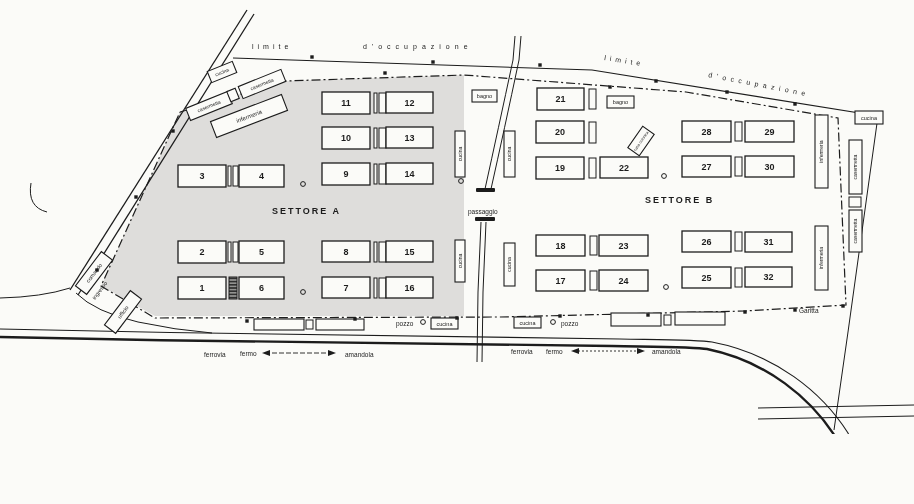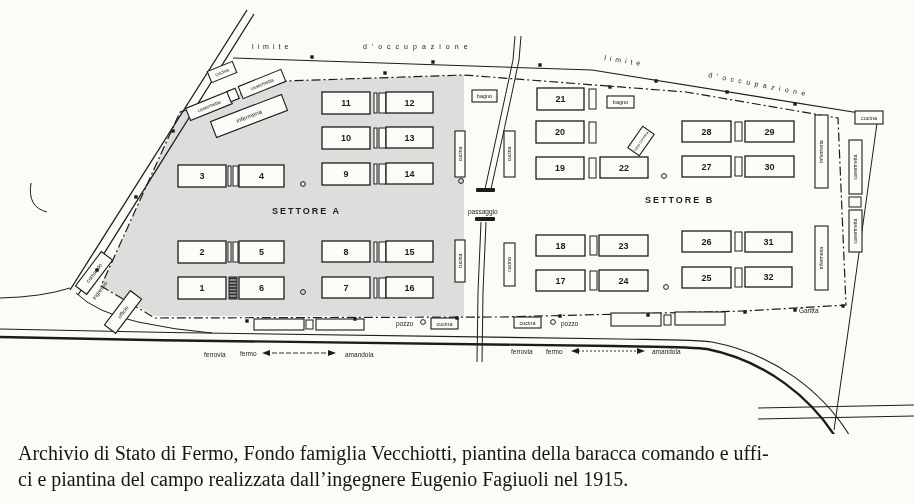--- a/index.html
+++ b/index.html
@@ -249,18 +249,14 @@
       <text x="799" y="313" font-size="6.5" fill="#1c1c1c">Garitta</text>
       <text x="204" y="357" font-size="6.5" fill="#1c1c1c">ferrovia</text>
       <text x="240" y="356" font-size="6.5" fill="#1c1c1c">fermo</text>
       <text x="345" y="357" font-size="6.5" fill="#1c1c1c">amandola</text>
       <text x="511" y="354" font-size="6.5" fill="#1c1c1c">ferrovia</text>
       <text x="546" y="354" font-size="6.5" fill="#1c1c1c">fermo</text>
       <text x="652" y="354" font-size="6.5" fill="#1c1c1c">amandola</text>
       <text x="95" y="300" font-size="5.5" fill="#1c1c1c" transform="rotate(-53 95 300)">ingresso</text>
     </svg>
 
-  <div class="caption">
-    <div>Archivio di Stato di Fermo, Fondo famiglia Vecchiotti, piantina della baracca comando e uffi-</div>
-    <div>ci e piantina del campo realizzata dall’ingegnere Eugenio Fagiuoli nel 1915.</div>
-  </div>
 
 </div>
 
 </body></html>

